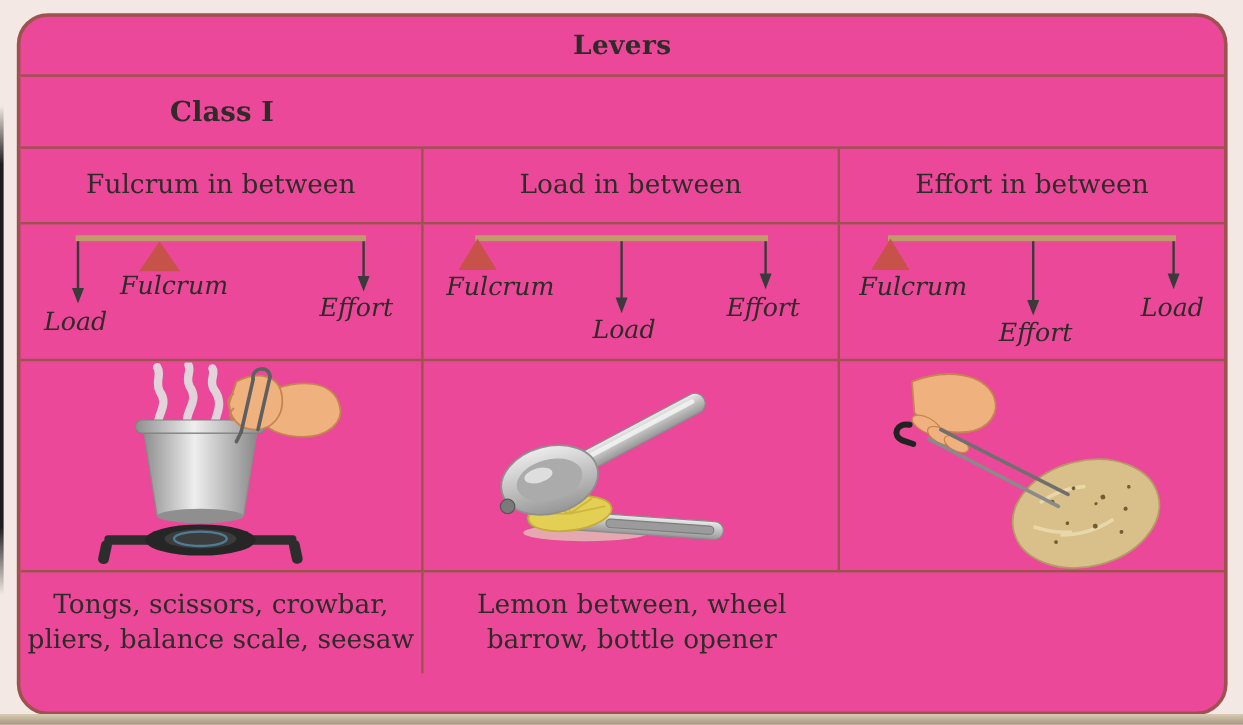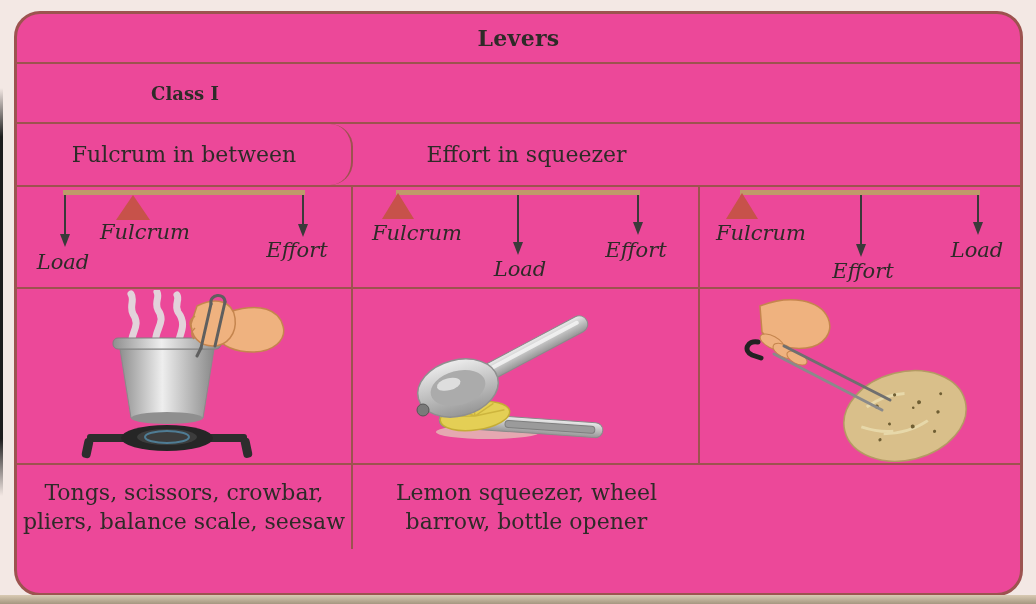--- a/index.html
+++ b/index.html
@@ -15,28 +15,28 @@
     background:#ec4899;overflow:hidden;
     display:flex;flex-direction:column;
   }
   .row{box-sizing:border-box;border-bottom:2px solid #9c534f;display:grid;
        grid-template-columns:336px 347px 320px;}
   .row:last-child{border-bottom:none;}
   .title-row{display:flex;align-items:center;justify-content:center;height:50px;
              font-weight:bold;font-size:22px;letter-spacing:.3px;}
   .r-class{height:60px;}
   .r-arr{height:63px;}
-  .r-diag{height:102px;}
+  .r-diag{height:114px;}
   .r-illus{height:176px;}
   .r-ex{height:84px;}
   .c{box-sizing:border-box;border-right:2px solid #9c534f;display:flex;
      align-items:center;justify-content:center;overflow:hidden;}
   .c:last-child{border-right:none;}
-  .class-h{font-weight:bold;font-size:18px;}
-  .arr-t{font-size:22px;border-radius:23px;}
+  .class-h{font-weight:bold;font-size:23px;}
+  .arr-t{font-size:22px;}
   .ex-t{font-size:22px;line-height:1.32;text-align:center;white-space:pre-line;}
   svg text{font-family:"DejaVu Serif","Liberation Serif",serif;}
   .dlabel{font-style:italic;font-size:21px;fill:#2e2b28;}
   .scan-left{position:absolute;left:0;top:88px;width:3px;height:408px;
              background:linear-gradient(to bottom,rgba(20,20,20,0),#1d1d1d 12%,#1d1d1d 86%,rgba(20,20,20,0));}
   .page-shadow{position:absolute;left:0;bottom:0;width:1036px;height:9px;
                background:linear-gradient(to bottom,#d9cab3,#a59780);}
 </style>
 </head>
 <body>
@@ -46,21 +46,22 @@
   <div class="row title-row">
     <span>Levers</span>
   </div>
 
   <div class="row r-class">
     <div class="c class-h">Class I</div>
   </div>
 
   <div class="row r-arr">
     <div class="c arr-t">Fulcrum in between</div>
-    <div class="c arr-t">Effort in squeezer</div>
+    <div class="c arr-t">Load in between</div>
+    <div class="c arr-t">Effort in between</div>
   </div>
 
   <div class="row r-diag">
 
     <div class="c">
       <svg width="334" height="142" viewBox="0 0 334 142">
         <rect x="46" y="24" width="242" height="5" fill="#bf9a6a"></rect>
         <polygon points="116,29 99,54 133,54" fill="#c7524a"></polygon>
         <g stroke="#3a3a3a" stroke-width="2">
           <line x1="48" y1="29" x2="48" y2="70"></line>
@@ -216,20 +217,20 @@
           <line x1="74" y1="64" x2="182" y2="120" stroke="#8a8a8a" stroke-width="3"></line>
           <line x1="84" y1="56" x2="190" y2="110" stroke="#6f6f6f" stroke-width="3"></line>
         </g>
       </svg>
     </div>
   </div>
 
   <div class="row r-ex">
     <div class="c ex-t">Tongs, scissors, crowbar,
 pliers, balance scale, seesaw</div>
-    <div class="c ex-t">Lemon squeezer, wheel
+    <div class="c ex-t">Lemon between, wheel
 barrow, bottle opener</div>
   </div>
 
 </div>
 
 <div class="scan-left"></div>
 <div class="page-shadow"></div>
 
 </body></html>

